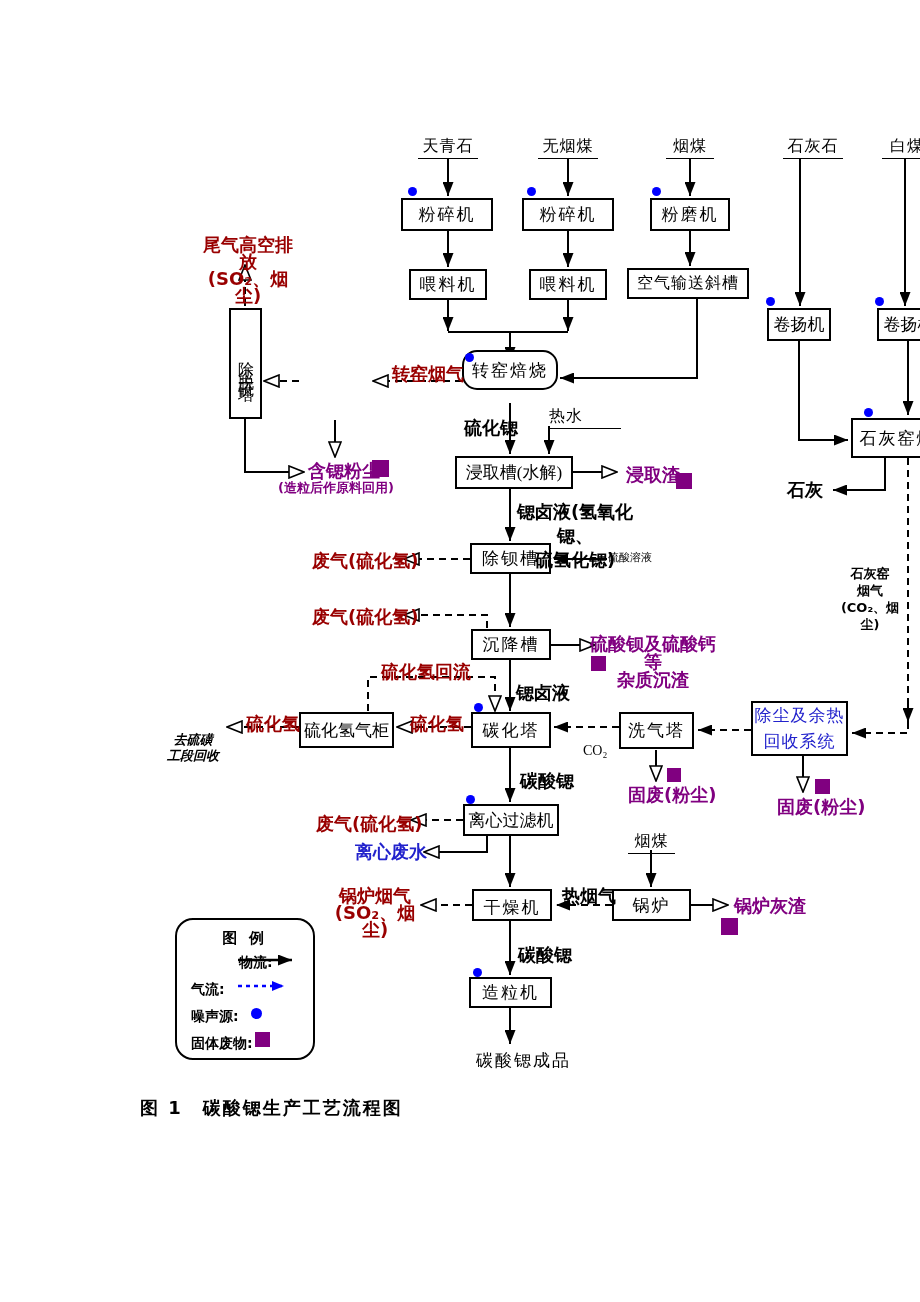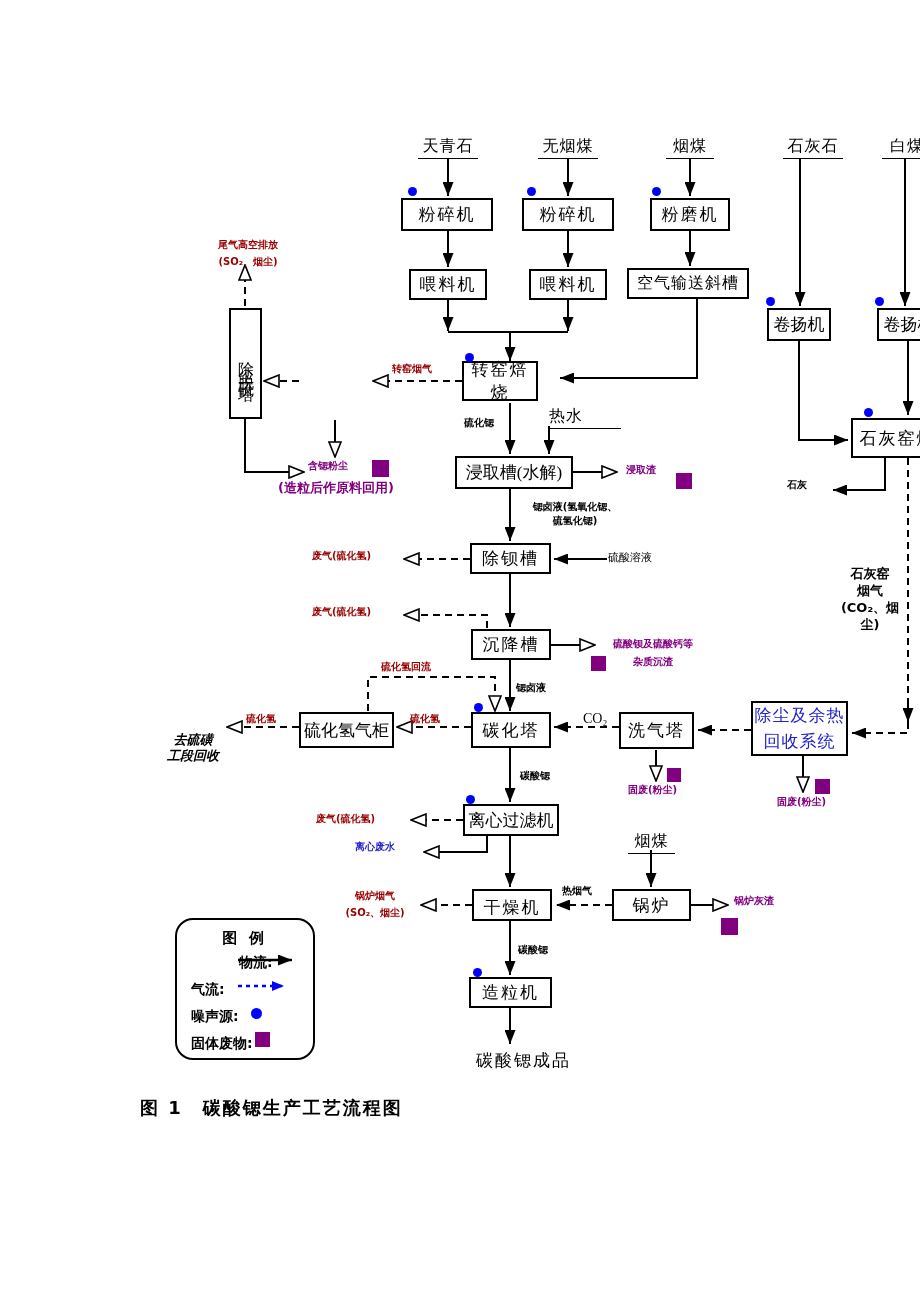--- a/index.html
+++ b/index.html
@@ -8,21 +8,21 @@
   svg.lines{position:absolute;left:0;top:0;}
   .box{position:absolute;border:2px solid #000;background:#fff;display:flex;
        align-items:center;justify-content:center;font-size:17px;letter-spacing:2px;
        text-align:center;box-sizing:border-box;}
   .box.blue{color:#2222cc;line-height:26px;letter-spacing:1px;}
   .pre{white-space:pre-line;}
   .vbox{writing-mode:vertical-rl;letter-spacing:6px;}
   .lbl{position:absolute;font-size:11px;white-space:nowrap;}
   .src{position:absolute;border-bottom:1.5px solid #000;text-align:center;
        font-size:16px;padding-bottom:1px;letter-spacing:1px;}
-  .bold-sans{font-family:"DejaVu Sans","Liberation Sans",sans-serif;font-weight:bold;font-size:10px;}
+  .bold-sans{font-family:"DejaVu Sans","Liberation Sans",sans-serif;font-weight:bold;font-size:18px;}
   .red{color:#990000;}
   .purple{color:#800080;}
   .blue-t{color:#2222cc;}
   .italic{font-style:italic;}
   .center{text-align:center;}
   .dot{position:absolute;width:9px;height:9px;border-radius:50%;background:#0000ff;}
   .sq{position:absolute;background:#800080;}
   .legend{position:absolute;left:175px;top:918px;width:140px;height:142px;
           border:2px solid #000;border-radius:18px;box-sizing:border-box;}
   .legend .title{position:absolute;left:0;top:9px;width:100%;text-align:center;
@@ -129,21 +129,21 @@
     </div>
   <div class="box" style="left:627px;top:268px;width:122px;height:31px;font-size:16px;letter-spacing:1px;">
       <span>空气输送斜槽</span>
     </div>
   <div class="box" style="left:767px;top:308px;width:64px;height:33px;letter-spacing:0;">
       <span>卷扬机</span>
     </div>
   <div class="box" style="left:877px;top:308px;width:64px;height:33px;letter-spacing:0;">
       <span>卷扬机</span>
     </div>
-  <div class="box" style="left:462px;top:361px;width:76px;height:40px;">
+  <div class="box" style="left:462px;top:350px;width:96px;height:40px;border-radius:15px;">
       <span>转窑焙烧</span>
     </div>
   <div class="box" style="left:851px;top:418px;width:112px;height:40px;">
       <span>石灰窑煅烧</span>
     </div>
   <div class="box vbox" style="left:229px;top:308px;width:33px;height:111px;font-size:16px;">
       <span>除尘脱硫塔</span>
     </div>
   <div class="box" style="left:455px;top:456px;width:118px;height:33px;letter-spacing:0;">
       <span>浸取槽(水解)</span>
@@ -186,21 +186,21 @@
   <div class="src" style="left:549px;top:406px;width:72px;text-align:left;padding-right:6px;box-sizing:border-box;"><span>热水</span></div>
   <div class="src" style="left:628px;top:831px;width:47px;"><span>烟煤</span></div>
   <div class="lbl" style="left:608px;top:550px;"><span>硫酸溶液</span></div>
 
   <div class="lbl bold-sans" style="left:464px;top:416px;"><span>硫化锶</span></div>
   <div class="lbl bold-sans pre center" style="left:505px;top:500px;width:140px;white-space:pre-line;"><span class="pre">锶卤液(氢氧化锶、
 硫氢化锶)</span></div>
   <div class="lbl bold-sans" style="left:516px;top:681px;"><span>锶卤液</span></div>
   <div class="lbl bold-sans" style="left:520px;top:769px;"><span>碳酸锶</span></div>
   <div class="lbl bold-sans" style="left:518px;top:943px;"><span>碳酸锶</span></div>
-  <div class="lbl" style="left:583px;top:711px;font-size:14px;"><span>CO₂</span></div>
+  <div class="lbl" style="left:583px;top:743px;font-size:14px;"><span>CO₂</span></div>
   <div class="lbl bold-sans" style="left:562px;top:884px;"><span>热烟气</span></div>
   <div class="lbl bold-sans" style="left:787px;top:478px;"><span>石灰</span></div>
   <div class="lbl bold-sans pre center" style="left:834px;top:565px;width:72px;font-size:13px;white-space:pre-line;line-height:17px;"><span class="pre">石灰窑
 烟气
 (CO₂、烟尘)</span></div>
   <div class="lbl" style="left:476px;top:1049px;font-size:17px;letter-spacing:2px;"><span>碳酸锶成品</span></div>
   <div class="lbl bold-sans italic pre center" style="left:158px;top:732px;width:70px;font-size:13px;white-space:pre-line;line-height:16px;"><span class="pre">去硫磺
 工段回收</span></div>
   <div class="lbl bold-sans red" style="left:392px;top:362px;"><span>转窑烟气</span></div>
   <div class="lbl bold-sans red" style="left:246px;top:712px;"><span>硫化氢</span></div>

